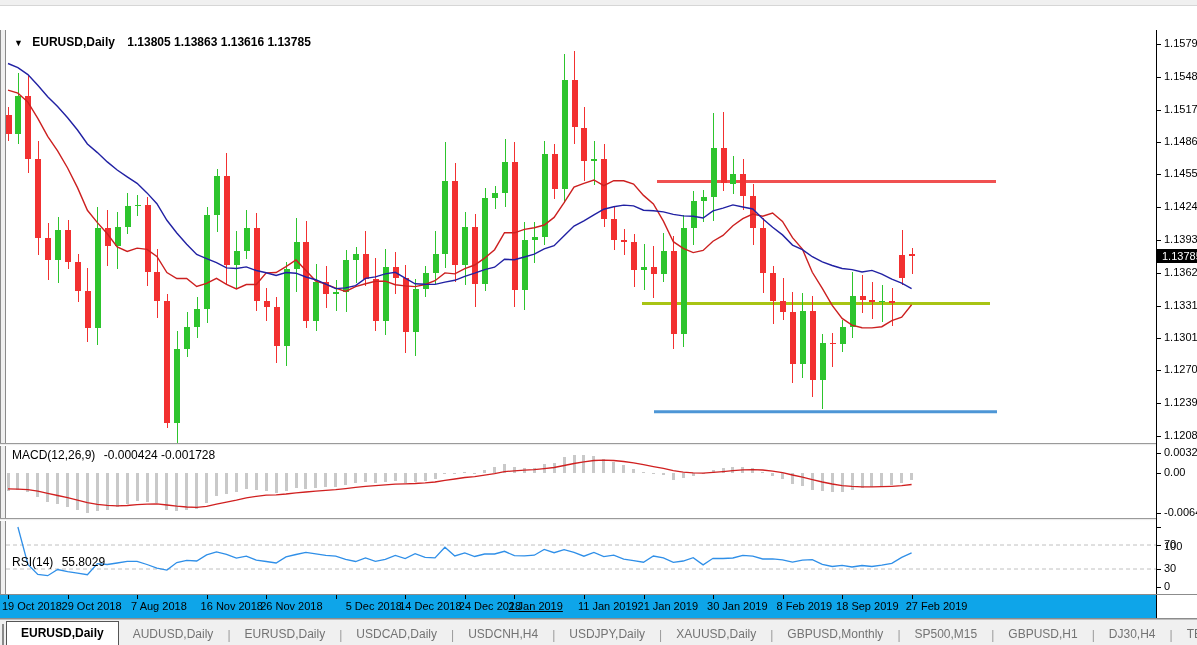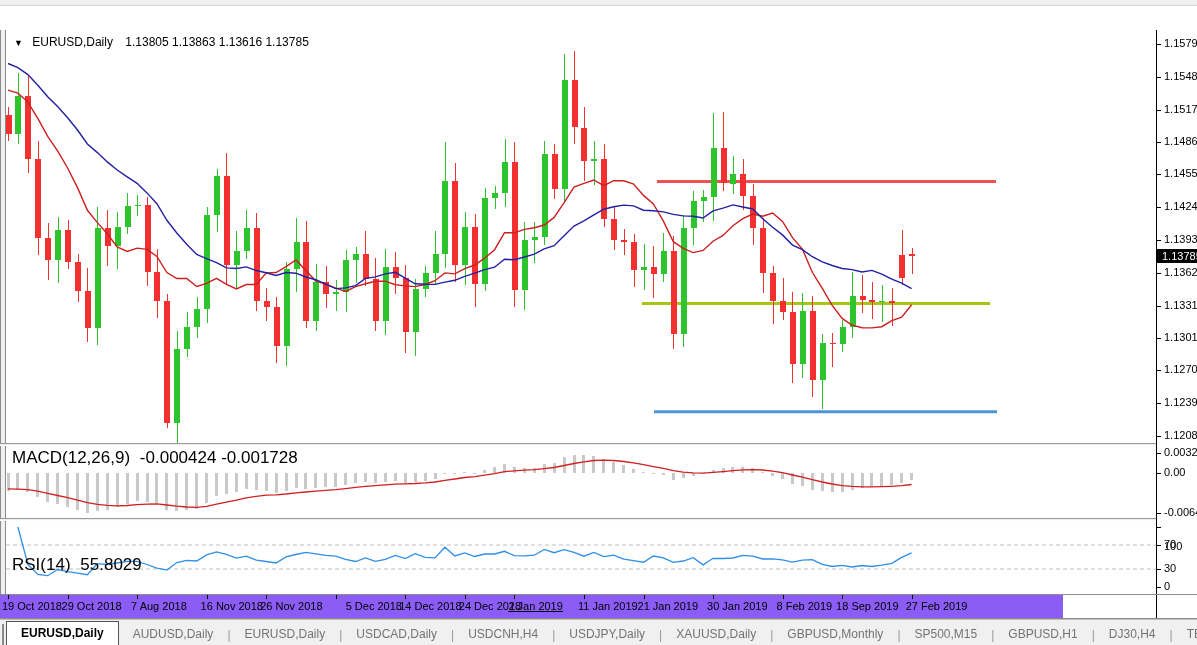--- a/index.html
+++ b/index.html
@@ -10,34 +10,34 @@
   .topstrip{position:absolute;left:0;top:0;width:1197px;height:6px;background:#f0f0f0;border-bottom:1px solid #d6d6d6;}
   .toolbar{position:absolute;left:0;top:6px;width:1197px;height:24px;background:#f0f0f0;
            display:flex;align-items:center;padding-left:6px;}
   .tfbtn{height:19px;line-height:17px;padding:0 7px;margin:0 3px;font-size:12px;color:#222;
          border:1px solid transparent;border-radius:1px;cursor:default;}
   .tfbtn.active{background:#fafafa;border:1px solid #8a8a8a;}
   .tbsep{width:1px;height:16px;background:#b5b5b5;margin:0 8px;}
   
   .splitter{position:absolute;left:0;top:30px;width:6px;height:588px;background:#f0f0f0;
             border-left:1px solid #8a8a8a;border-right:1px solid #8a8a8a;}
-  .plotarea{position:absolute;left:6px;top:30px;width:1150px;height:466px;background:#fff;}
+  .plotarea{position:absolute;left:6px;top:30px;width:1150px;height:466px;background:#fff;font-weight:bold;}
   .chart-title{position:absolute;left:8px;top:5px;font-size:12px;color:#000;white-space:nowrap;}
   .chart-title .tri{font-size:9px;margin-right:6px;}
-  .panel-label{position:absolute;left:6px;font-size:17px;color:#000;white-space:nowrap;z-index:3;}
+  .panel-label{position:absolute;left:6px;font-size:12px;color:#000;white-space:nowrap;z-index:3;}
   .sep{position:absolute;left:0;width:1197px;height:3px;background:#ececec;
        border-top:1px solid #9a9a9a;border-bottom:1px solid #fdfdfd;z-index:4;}
   .macdplot,.rsiplot{position:absolute;left:6px;width:1150px;background:#fff;}
   .axiscol{position:absolute;left:1156px;top:30px;width:41px;height:588px;background:#fff;
            border-left:1px solid #000;z-index:5;}
   .axlabel{position:absolute;left:7px;font-size:11px;color:#000;white-space:nowrap;}
   .axtick{position:absolute;left:0;width:4px;height:1px;background:#000;}
   .pricetag{position:absolute;left:0;width:41px;height:14px;background:#000;color:#fff;
             font-size:11px;line-height:14px;padding-left:5px;}
-  .datestrip{position:absolute;left:0;top:595px;width:1063px;height:23px;background:#8b5cf6;}
+  .datestrip{position:absolute;left:0;top:595px;width:1197px;height:23px;background:#0ea5e9;}
   .datelabel{position:absolute;top:5px;font-size:11px;color:#000;white-space:nowrap;}
   .datetick{position:absolute;top:0;width:1px;height:4px;background:#000;}
   .frameline{position:absolute;left:0;width:1197px;height:1px;background:#8c8c8c;z-index:6;}
   
   .tabbar{position:absolute;left:0;top:619px;width:1197px;height:26px;background:#f0f0f0;
           border-top:1px solid #bdbdbd;display:flex;align-items:flex-end;padding-left:2px;}
   .tabstub{width:9px;height:21px;background:#f7f7f7;border:1px solid #8a8a8a;border-bottom:none;margin-right:2px;}
   .tab{height:20px;line-height:19px;font-size:12px;color:#737373;padding:0 14px;white-space:nowrap;cursor:default;}
   .tab.active{height:24px;line-height:22px;background:#fff;border:1px solid #555;border-bottom:none;
               font-weight:bold;color:#000;}

